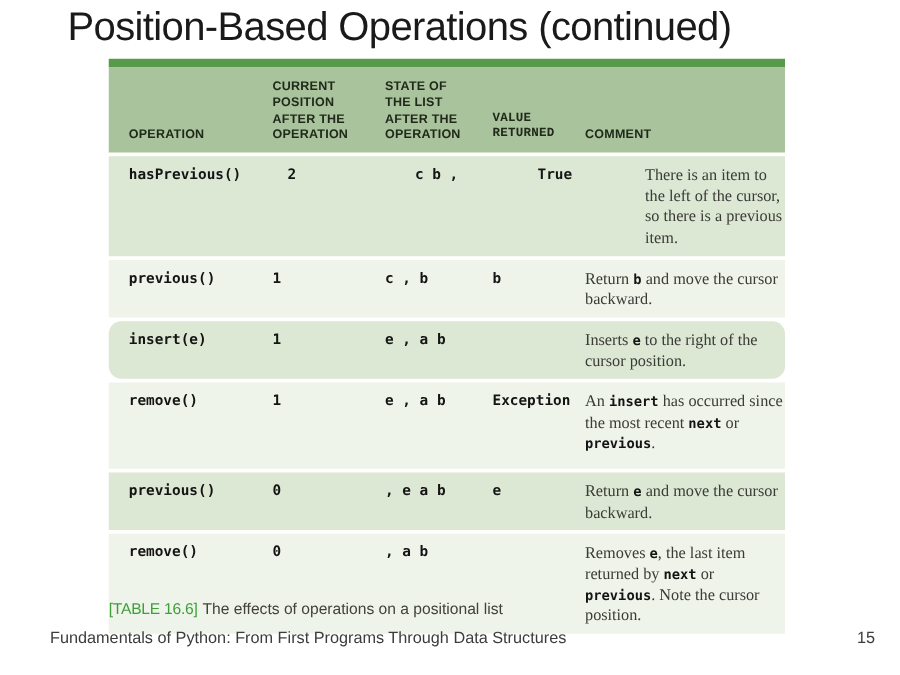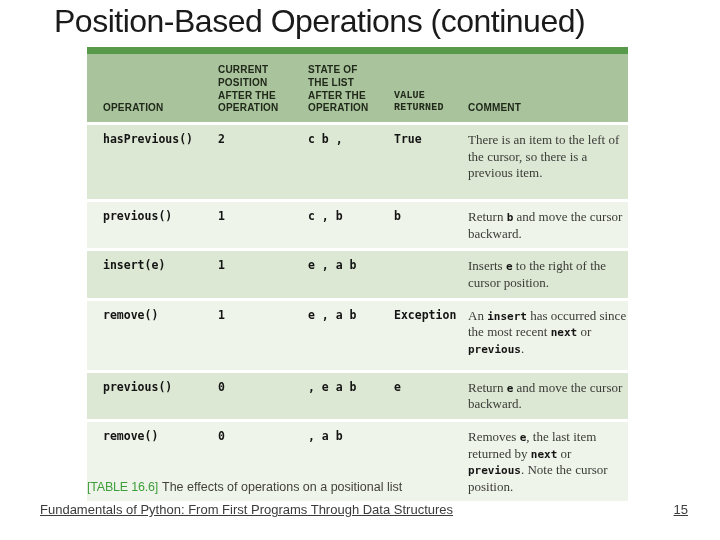--- a/index.html
+++ b/index.html
@@ -21,23 +21,23 @@
     padding: 10px 0 7px 16px; min-height: 68px; margin-bottom: 3px;
   }
   .t-head .cell {
     font-size: 10px; font-weight: 700; color: #20291a;
     white-space: pre-line; line-height: 1.28; letter-spacing: 0.2px;
   }
 
   .t-row { display: flex; padding: 7px 0 6px 16px; margin-bottom: 3px; }
   .t-row:nth-of-type(odd)  { background: #dce8d3; }
   .t-row:nth-of-type(even) { background: #eff4ea; }
-  .t-row.r1 { min-height: 74px; }
+  .t-row.r1 { min-height: 74px; gap: 12px; }
   .t-row.r2 { min-height: 37px; }
-  .t-row.r3 { min-height: 37px; }
+  .t-row.r3 { min-height: 37px; border-radius: 10px; }
   .t-row.r4 { min-height: 69px; }
   .t-row.r5 { min-height: 37px; }
   .t-row.r6 { min-height: 77px; }
 
   .c-op    { width: 115px; }
   .c-pos   { width: 90px;  }
   .c-state { width: 86px;  }
   .c-val   { width: 74px; font-family: Liberation Mono, monospace;  }
   .c-com   { flex: 1; padding-right: 0; }
 
@@ -53,23 +53,23 @@
   .c-com .code {
     font-family: "DejaVu Sans Mono", monospace;
     font-weight: 700; font-size: 11px; color: #141414;
   }
 
   .caption { position: absolute; left: 87px; top: 480px; font-size: 12.5px; white-space: nowrap; }
   .caption .cap-label { font-weight: 400; color: #3e9e3a; letter-spacing: -0.2px; }
   .caption .cap-text  { color: #42423a; margin-left: 4px; }
 
   .footer {
-    position: absolute; left: 40px; right: 32px; top: 502px;
+    position: absolute; left: 40px; right: 20px; top: 502px;
     display: flex; justify-content: space-between;
-    font-size: 13px; color: #3c3c3c; text-decoration: underline;
+    font-size: 13px; color: #3c3c3c;
   }
 </style>
 </head>
 <body>
 
 <div class="slide-title">Position-Based Operations (continued)</div>
 
 <div class="table-wrap">
   <div class="table-top-bar"></div>
 

